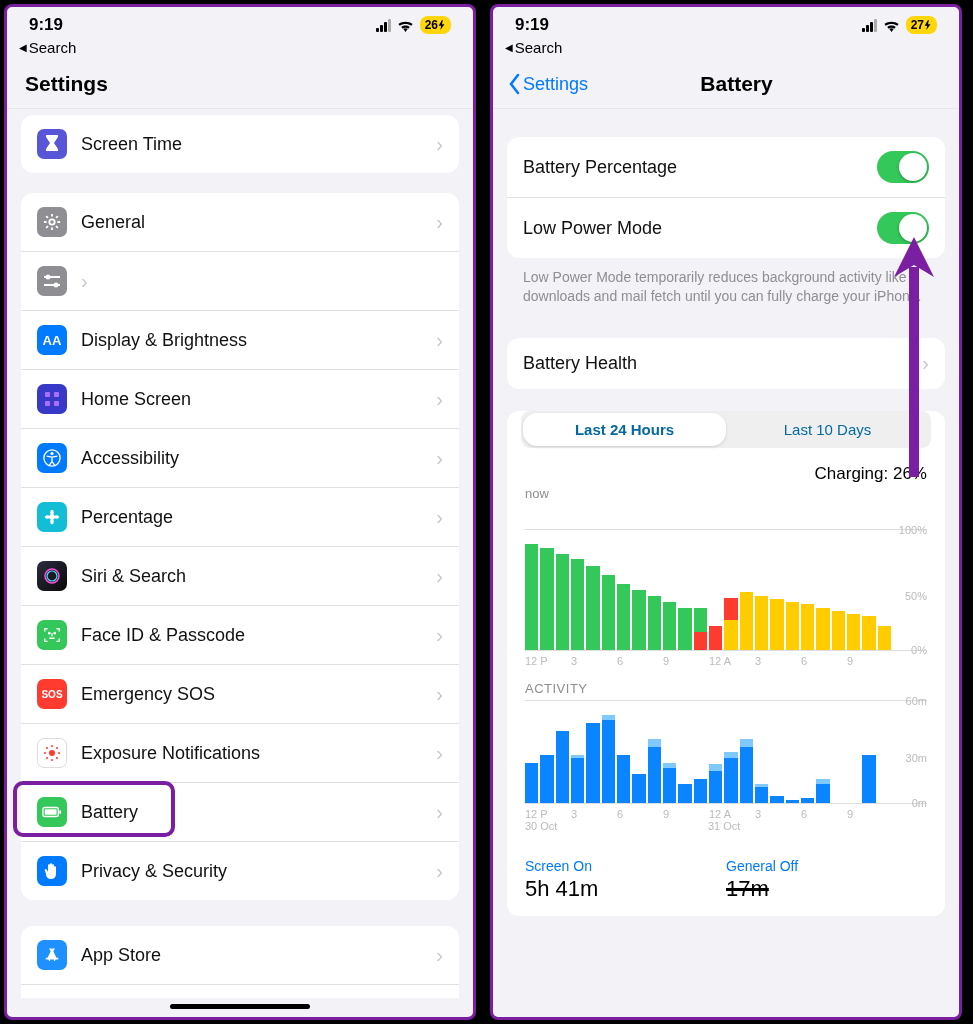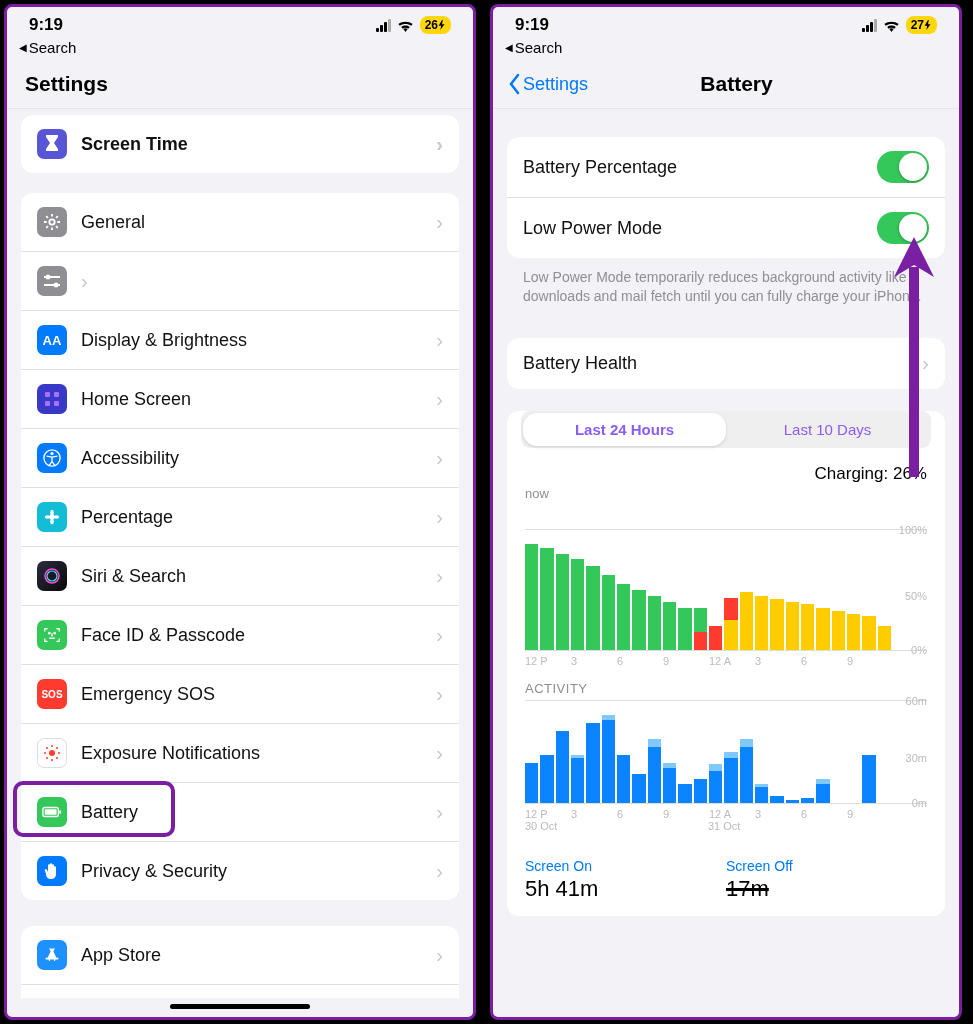--- a/index.html
+++ b/index.html
@@ -52,21 +52,21 @@
 .nav-back svg { width: 14px; height: 22px; }
 .nav-title {
   font-size: 21px; font-weight: 700; flex: 1; text-align: center;
   margin-right: 60px;
 }
 .nav-title.left { text-align: left; margin: 0 0 0 4px; }
 .scroll { flex: 1; overflow: hidden; }
 .group {
   background: #fff; margin: 12px 14px 26px; border-radius: 12px;
 }
-.group.tight { margin: 6px 14px 20px; font-weight: bold; }
+.group.tight { margin: 6px 14px 20px; }
 .row {
   display: flex; align-items: center; padding: 14px 16px;
   border-bottom: 0.5px solid rgba(0,0,0,0.12);
   font-size: 18px;
 }
 .row:last-child { border-bottom: none; }
 .row-icon {
   width: 30px; height: 30px; border-radius: 7px; margin-right: 14px;
   display: flex; align-items: center; justify-content: center;
   color: #fff; font-weight: 700; flex-shrink: 0;
@@ -85,21 +85,21 @@
   content:''; position:absolute; width:28px; height:28px; background:#fff;
   border-radius:50%; right:2px; top:2px; box-shadow:0 1px 3px rgba(0,0,0,0.3);
 }
 .footnote { font-size: 14px; color: #8e8e93; padding: 0 30px 20px; line-height: 1.35; }
 .seg-control {
   background: #efeff0; border-radius: 9px; padding: 2px; margin: 14px 14px 16px;
   display: flex;
 }
 .seg {
   flex: 1; text-align: center; padding: 8px; font-size: 15px; font-weight: 500;
-  border-radius: 14px; color: #8b5cf6;
+  border-radius: 14px; color: #0369a1;
 }
 .seg.active { background: #fff; box-shadow: 0 1px 3px rgba(0,0,0,0.15); font-weight: 600; }
 .chart-area { padding: 0 18px 14px; position: relative; }
 .charge-head { font-size: 17px; margin-bottom: 2px; text-align: right; }
 .charge-sub { font-size: 13px; color: #8e8e93; margin-bottom: 14px; }
 .chart-title { font-size: 13px; color: #8e8e93; letter-spacing: 0.5px; margin-bottom: 4px; }
 .chart-box {
   height: 122px; border-top: 0.5px solid #ddd; border-bottom: 0.5px solid #ddd;
   display: flex; align-items: end; gap: 2px; position: relative; padding-right: 36px;
 }
@@ -573,21 +573,21 @@
         </div>
       </div>
 
       <div class="chart-area">
         <div class="scr-row">
           <div class="scr-col">
             <div class="scr-h">Screen On</div>
             <div class="scr-v">5h 41m</div>
           </div>
           <div class="scr-col">
-            <div class="scr-h">Screen Off</div>
+            <div class="scr-h">General Off</div>
             <div class="scr-v"><span class="strike">17m</span></div>
           </div>
         </div>
       </div>
     </div>
   </div>
 
   <svg class="arrow-svg" style="right:20px;top:210px" width="80" height="270" viewBox="0 0 80 270">
     <path d="M55 260 L55 50" stroke="#7b1fa2" stroke-width="10" fill="none"></path>
     <path d="M55 20 L35 60 L55 48 L75 60 Z" fill="#7b1fa2"></path>

